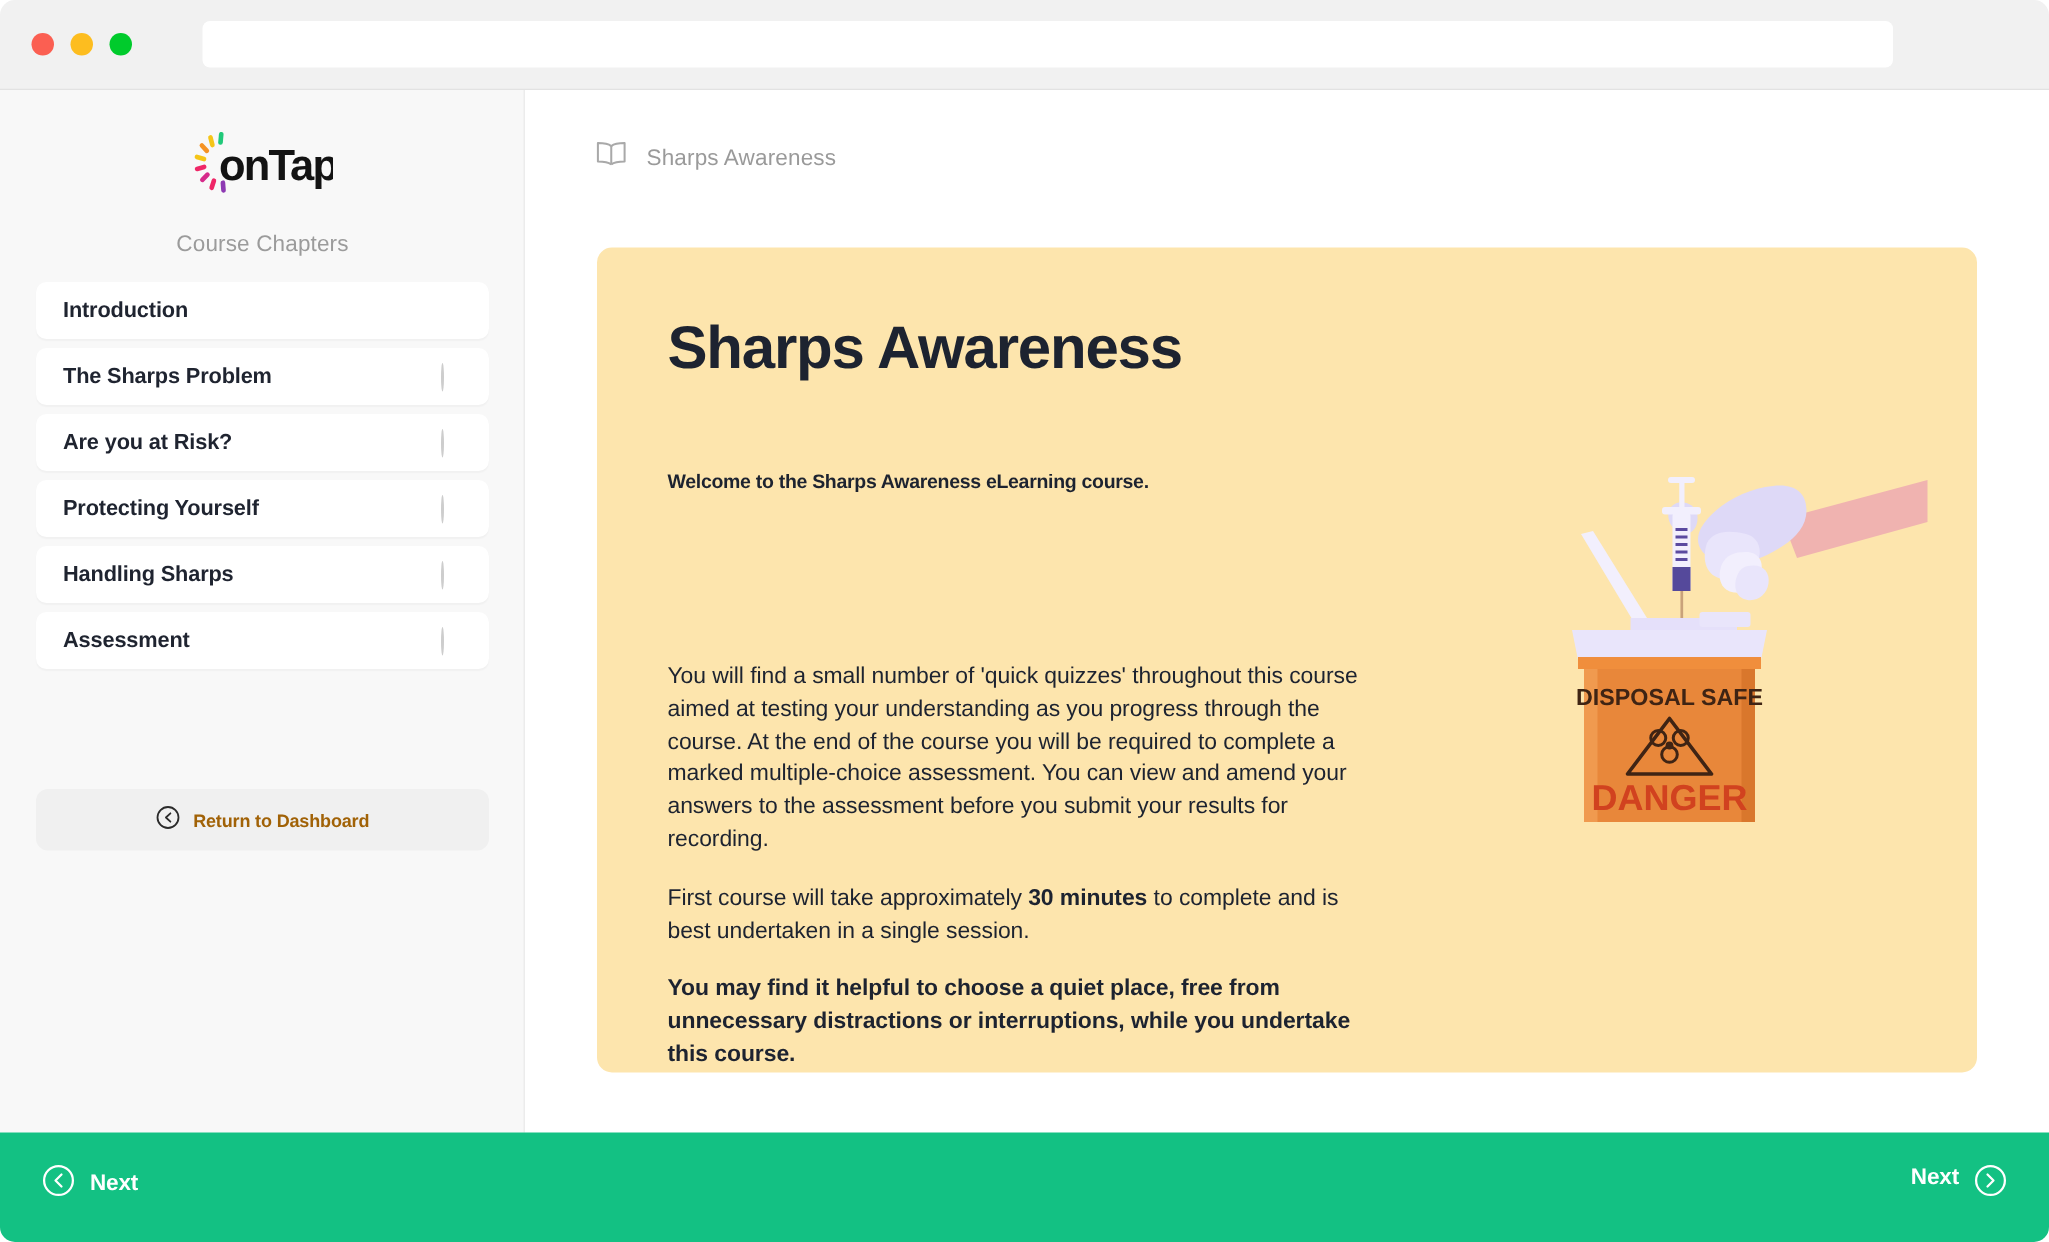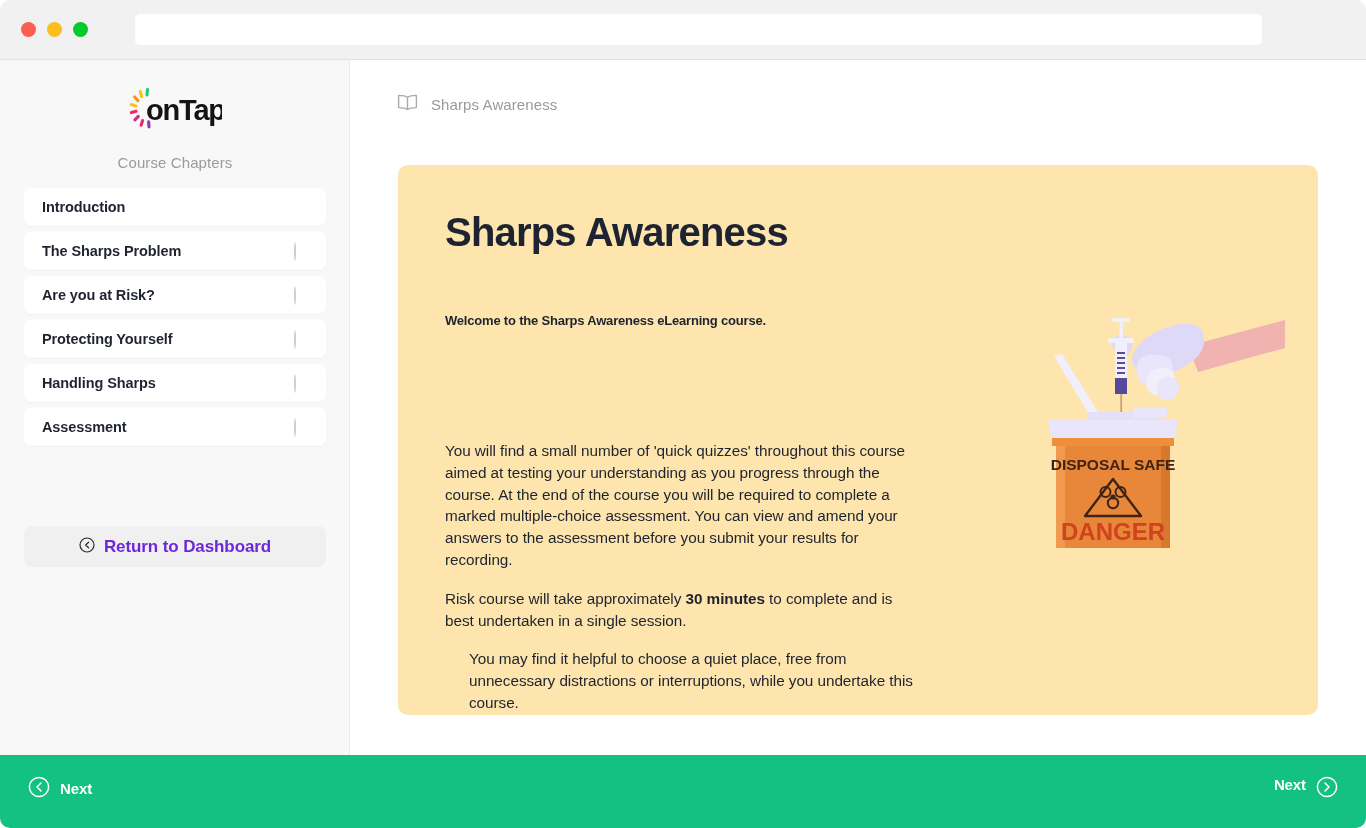--- a/index.html
+++ b/index.html
@@ -143,23 +143,23 @@
     border: none;
     border-radius: 8px;
     display: flex;
     align-items: center;
     justify-content: center;
     gap: 9px;
     cursor: pointer;
     font-family: "Liberation Sans", sans-serif;
   }
   #return-dashboard-label {
-    font-size: 17px;
+    font-size: 12px;
     font-weight: 700;
-    color: #6d28d9;
+    color: #a16207;
     letter-spacing: -0.1px;
   }
 
   
   #main-content {
     position: absolute;
     left: 350px; top: 0;
     width: 1016px; height: 695px;
     background: #ffffff;
     overflow: hidden;
@@ -214,21 +214,21 @@
     width: 472px;
   }
   #lesson-body p {
     font-size: 15.3px;
     line-height: 21.8px;
     color: #1d2330;
     margin-bottom: 17px;
     letter-spacing: -0.05px;
   }
   #lesson-body p:last-child { margin-bottom: 0; }
-  #lesson-body .bold-para { font-weight: 400; margin-left: 24px; }
+  #lesson-body .bold-para { font-weight: 700; }
   #lesson-body strong { font-weight: 700; }
 
   #lesson-illustration {
     position: absolute;
     left: 640px; top: 135px;
     width: 250px; height: 250px;
   }
 
   
   #bottom-nav {
@@ -356,21 +356,21 @@
 
     <section id="lesson-card">
 
       <h1 id="lesson-title">Sharps Awareness</h1>
 
       <h2 id="lesson-subtitle">Welcome to the Sharps Awareness eLearning course.</h2>
 
       <div id="lesson-body">
         <p>You will find a small number of 'quick quizzes' throughout this course aimed at testing your understanding as you progress through the course.  At the end of the course you will be required to complete a marked multiple-choice assessment. You can view and amend your answers to the assessment before you submit your results for recording.</p>
         <p>
-          <span>Risk course will take approximately </span><strong>30 minutes</strong><span> to complete and is best undertaken in a single session.</span>
+          <span>First course will take approximately </span><strong>30 minutes</strong><span> to complete and is best undertaken in a single session.</span>
         </p>
         <p class="bold-para">You may find it helpful to choose a quiet place, free from unnecessary distractions or interruptions, while you undertake this course.</p>
       </div>
 
       <div id="lesson-illustration">
         <svg width="250" height="250" viewBox="0 0 250 250">
 
           <path d="M150 46 L247 20 L247 48 L160 72 Z" fill="#f0b3b0"></path>
 
           <path d="M96 52 C104 38 124 26 144 24 C160 22 168 30 166 44

